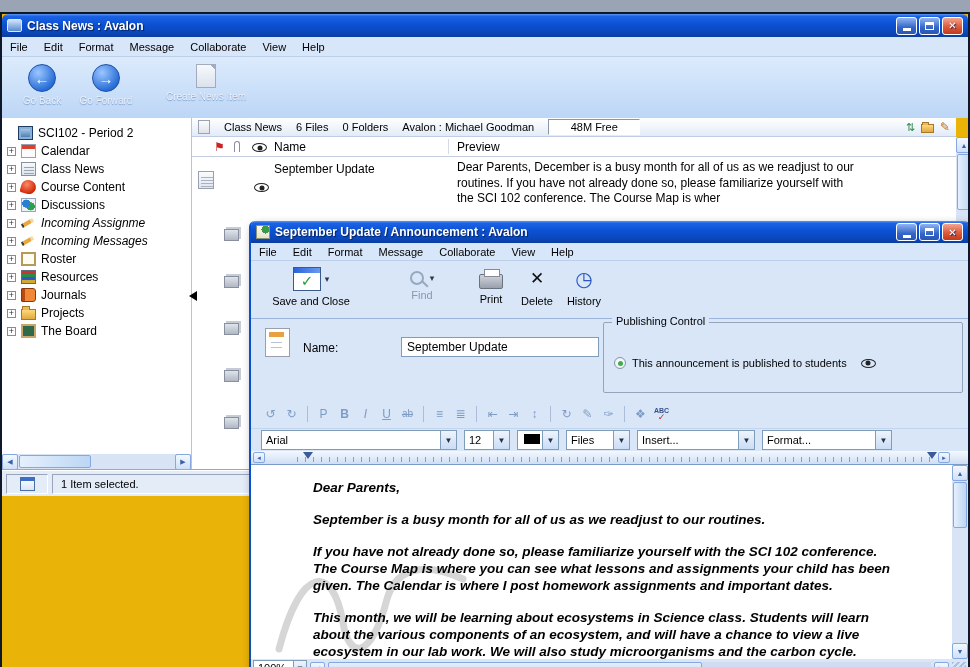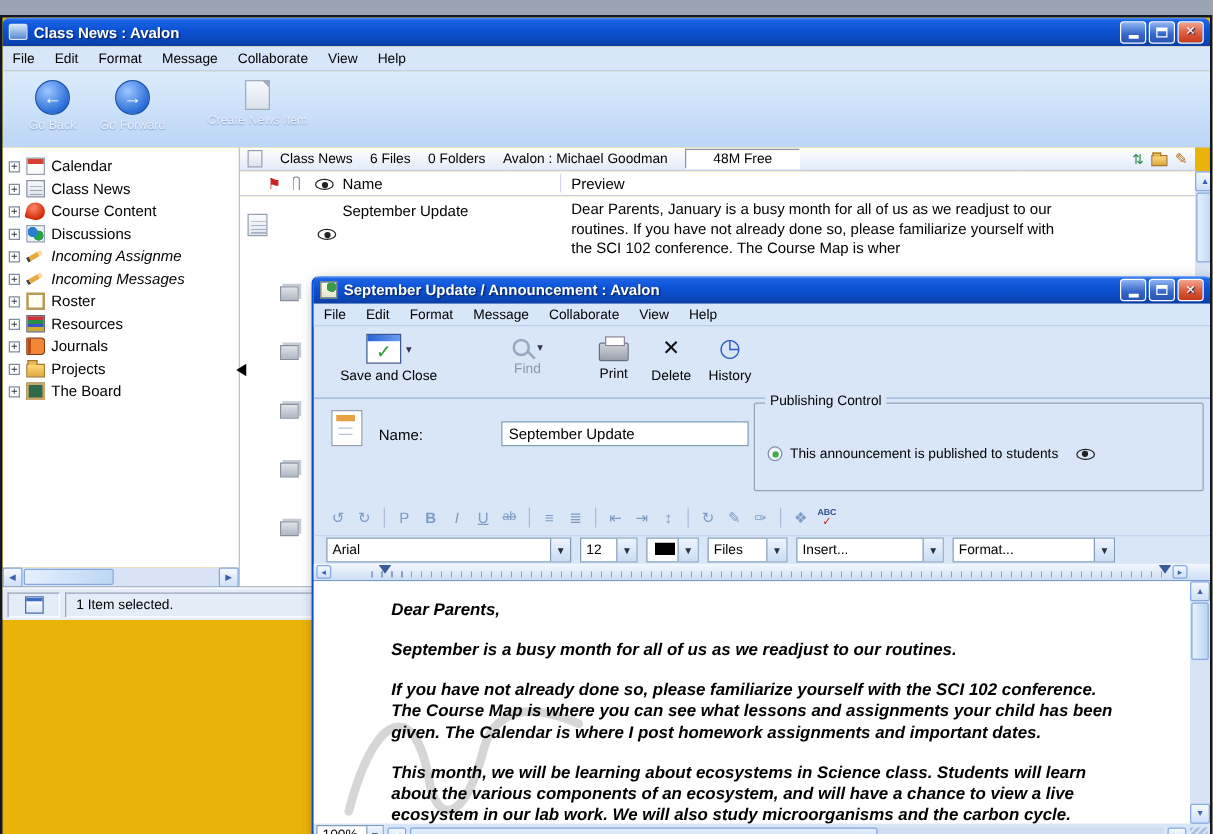--- a/index.html
+++ b/index.html
@@ -208,20 +208,24 @@
         <span class="navcirc">→</span>
         <span class="tlab">Go Forward</span>
       </div>
       <div class="tool" style="width:84px;margin-left:22px">
         <span class="page-ico"></span>
         <span class="tlab">Create News Item</span>
       </div>
     </div>
 
     <div id="tree">
+      <div class="trow root">
+        <span class="ti ic-root"></span>
+        <span>SCI102 - Period 2</span>
+      </div>
       <div class="trow">
         <span class="plus"></span>
         <span class="ti ic-cal"></span>
         <span>Calendar</span>
       </div>
       <div class="trow">
         <span class="plus"></span>
         <span class="ti ic-news"></span>
         <span>Class News</span>
       </div>
@@ -294,21 +298,21 @@
       <span class="cell" style="left:82px">Name</span>
       <span class="vline" style="left:256px"></span>
       <span class="cell" style="left:265px">Preview</span>
     </div>
 
     <div id="list">
       <div>
         <span class="fi-news" style="left:6px;top:14px"></span>
         <span class="eye" style="position:absolute;left:62px;top:26px"></span>
         <span id="row-name">September Update</span>
-        <span id="row-preview">Dear Parents,  January is a busy month for all of us as we readjust to our routines.  If you have not already done so, please familiarize yourself with the SCI 102 conference. The Course Map is wher</span>
+        <span id="row-preview">Dear Parents,  December is a busy month for all of us as we readjust to our routines.  If you have not already done so, please familiarize yourself with the SCI 102 conference. The Course Map is wher</span>
       </div>
       <span class="fi-stack" style="left:32px;top:72px"></span>
       <span class="fi-stack" style="left:32px;top:119px"></span>
       <span class="fi-stack" style="left:32px;top:166px"></span>
       <span class="fi-stack" style="left:32px;top:213px"></span>
       <span class="fi-stack" style="left:32px;top:260px"></span>
     </div>
 
     <div id="mw-vscroll">
       <span class="sb-btn" style="left:0;top:0">▲</span>

